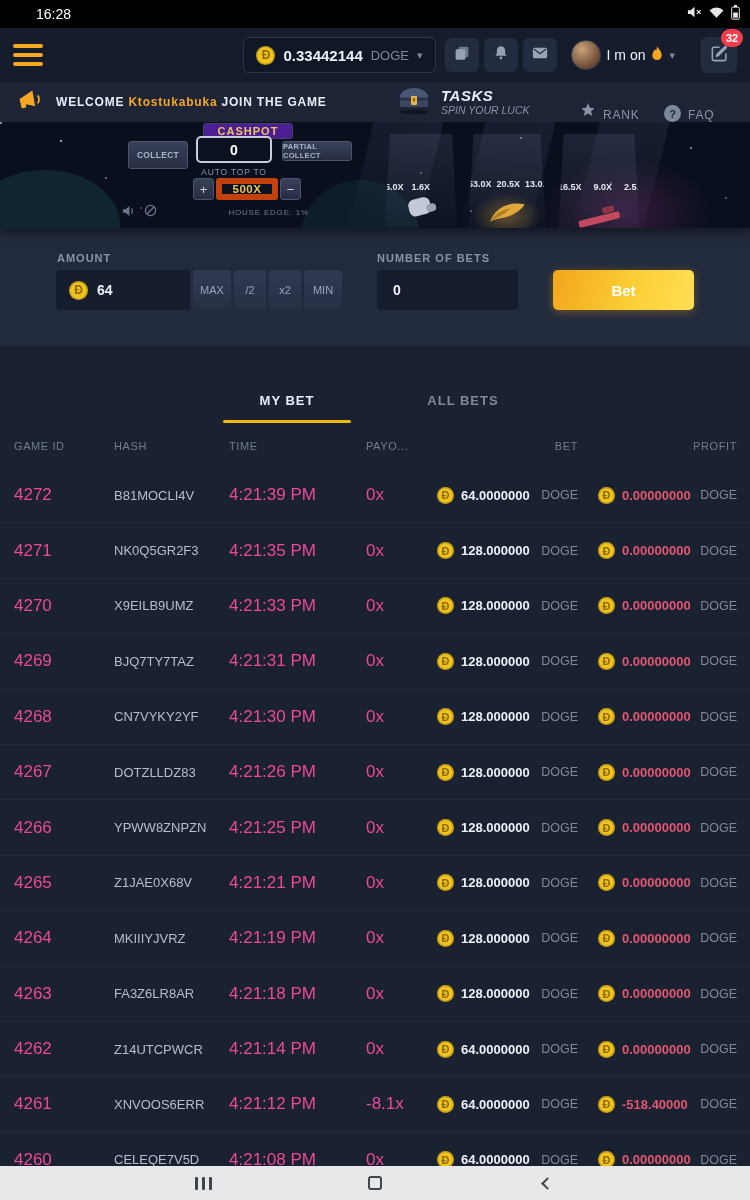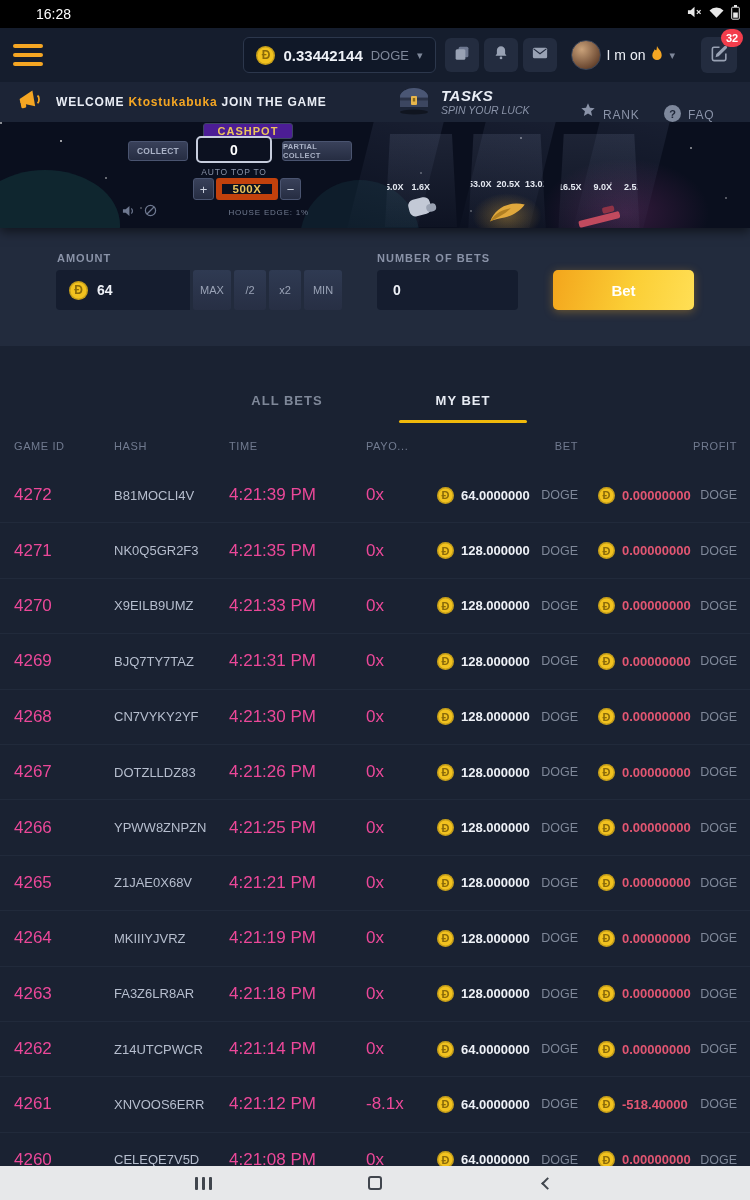--- a/index.html
+++ b/index.html
@@ -63,21 +63,21 @@
   .planet1{position:absolute;left:-30px;bottom:-52px;width:150px;height:110px;border-radius:50%;background:#102a33;opacity:.85}
   .planet2{position:absolute;left:300px;bottom:-72px;width:120px;height:120px;border-radius:50%;background:#0f2430;opacity:.7}
   .glow-right{position:absolute;right:40px;bottom:-40px;width:170px;height:110px;
     background:radial-gradient(ellipse at center,rgba(130,45,115,.35),transparent 70%)}
   .beam{position:absolute;top:-10px;width:70px;height:130px;transform:skewX(-14deg);
     background:linear-gradient(195deg,rgba(180,200,255,.09),rgba(180,200,255,0))}
   .cashpot-label{position:absolute;left:203px;top:1px;width:90px;height:16px;background:#4c1d95;border:1px solid #3c465f;
     border-radius:3px;color:#ecc55b;font-size:11px;font-weight:bold;letter-spacing:1px;display:flex;align-items:center;justify-content:center}
   .btn-dark{position:absolute;background:linear-gradient(180deg,#39415a,#262d42);border:1px solid #4a5470;border-radius:3px;
     color:#aab2c6;font-weight:bold;display:flex;align-items:center;justify-content:center;letter-spacing:.3px;cursor:pointer}
-  .collect-btn{left:128px;top:19px;width:60px;height:20px;font-size:8.5px}
+  .collect-btn{left:128px;top:19px;width:60px;height:28px;font-size:8.5px}
   .partial-btn{left:282px;top:19px;width:70px;height:20px;font-size:7.5px}
   .cashpot-value{position:absolute;left:196px;top:14px;width:76px;height:27px;background:#0c1120;border:2px solid #c7cddd;
     border-radius:5px;color:#fff;font-size:14px;font-weight:bold;display:flex;align-items:center;justify-content:center}
   .auto-label{position:absolute;left:186px;top:45px;width:96px;text-align:center;color:#8a93a8;font-size:8.5px;letter-spacing:.8px}
   .stepper{position:absolute;left:193px;top:56px;height:22px;display:flex;gap:2px}
   .step-btn{width:21px;height:22px;background:linear-gradient(180deg,#39415a,#262d42);border:1px solid #4a5470;border-radius:3px;
     color:#cfd5e2;font-size:13px;display:flex;align-items:center;justify-content:center;cursor:pointer}
   .step-value{width:62px;height:22px;background:#0c1120;border:6px solid #c2410c;border-radius:3px;color:#ecc55b;
     font-size:11.5px;font-weight:bold;display:flex;align-items:center;justify-content:center;letter-spacing:.5px}
   .sound-btns{position:absolute;left:122px;top:81px;display:flex;gap:9px;align-items:center}
@@ -323,22 +323,22 @@
       <div class="quick-btn narrow">/2</div>
       <div class="quick-btn narrow">x2</div>
       <div class="quick-btn">MIN</div>
     </div>
     <div class="bp-label bets-label">NUMBER OF BETS</div>
     <div class="bets-input">0</div>
     <div class="bet-button">Bet</div>
   </div>
 
   <div class="tabs">
+    <div class="tab active">MY BET</div>
     <div class="tab">ALL BETS</div>
-    <div class="tab active">MY BET</div>
   </div>
 
   <div class="thead grid">
     <div class="th">GAME ID</div>
     <div class="th">HASH</div>
     <div class="th">TIME</div>
     <div class="th">PAYO...</div>
     <div class="th right">BET</div>
     <div class="th right">PROFIT</div>
   </div>

